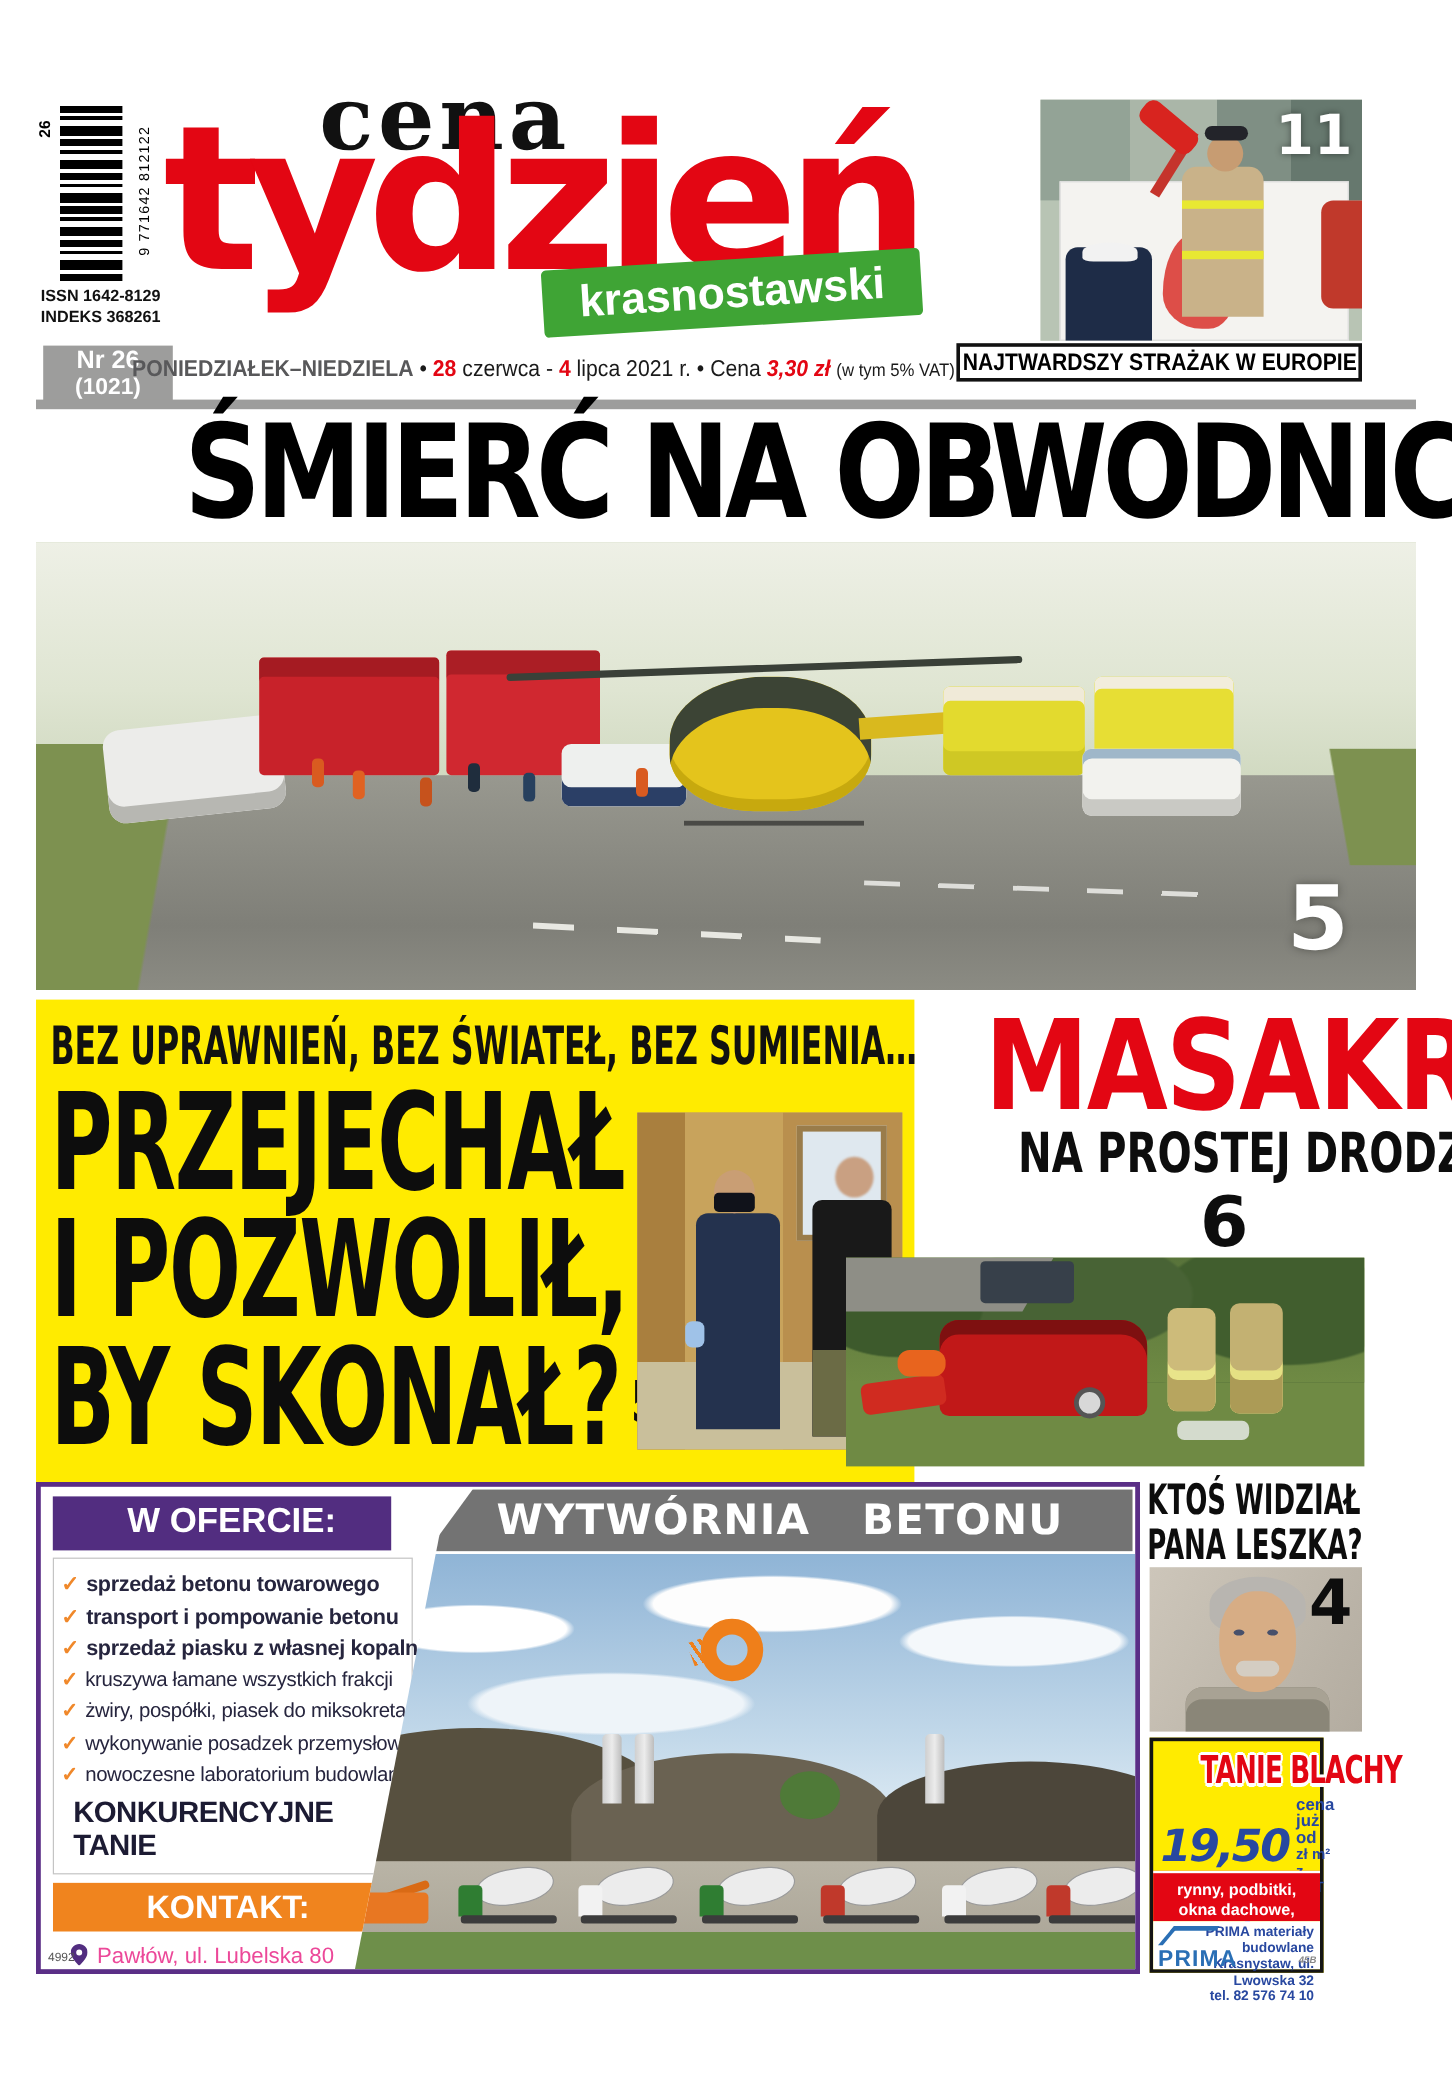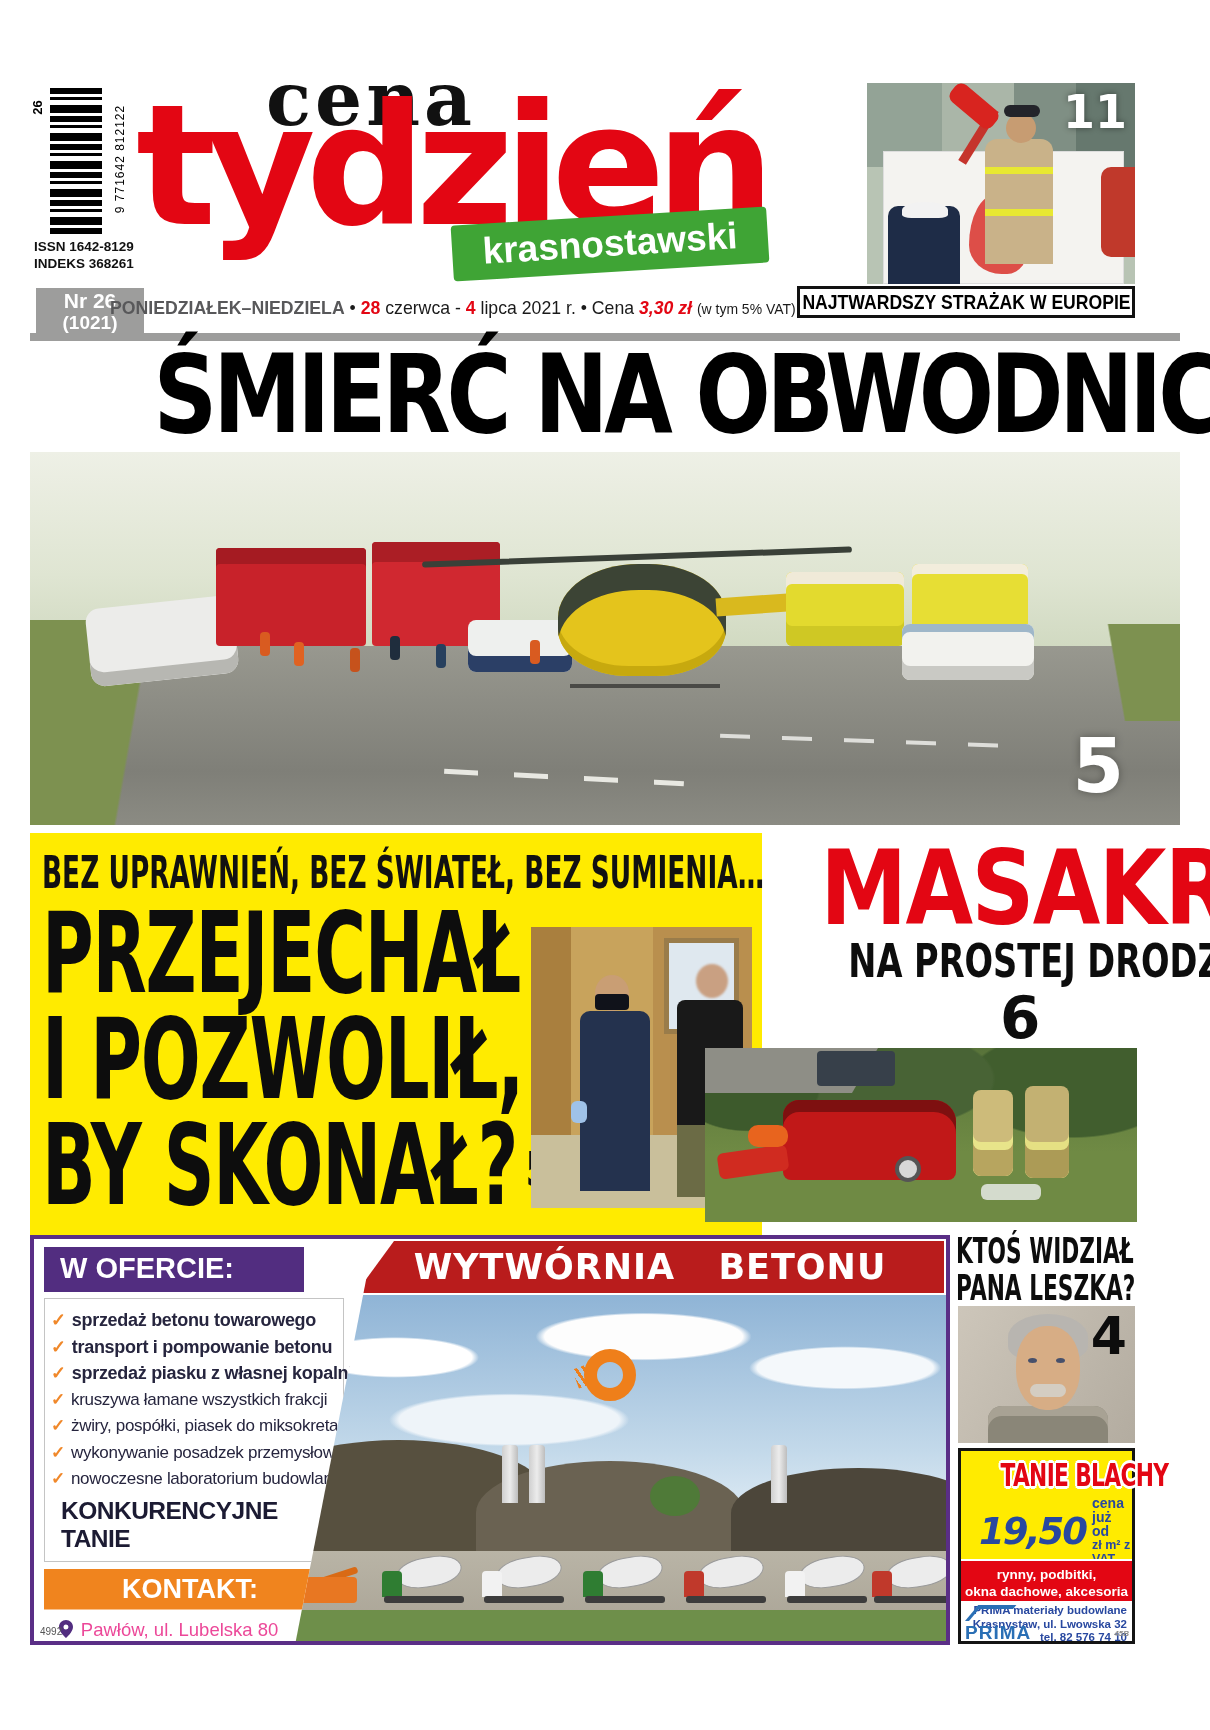--- a/index.html
+++ b/index.html
@@ -159,27 +159,27 @@
   .pb-ground{position:absolute;left:0;right:0;bottom:0;height:26%;background:linear-gradient(#b9b4a6,#a8a294);}
   .pb-grass{position:absolute;left:0;right:0;bottom:0;height:9%;background:#6e8f4a;}
   .truck{position:absolute;bottom:11%;width:86px;height:46px;}
   .truck .drum{position:absolute;left:14px;top:0;width:66px;height:30px;background:#ececec;border:1px solid #9a9a9a;
      border-radius:50%/58%;transform:rotate(-10deg);box-sizing:border-box;}
   .truck .cab{position:absolute;left:0;bottom:6px;width:20px;height:26px;border-radius:4px 4px 0 0;}
   .truck .base{position:absolute;left:2px;bottom:0;width:80px;height:7px;background:#3c3c3c;border-radius:3px;}
   .pump{position:absolute;left:2%;bottom:11%;width:70px;height:48px;}
   .pump .body{position:absolute;left:0;bottom:0;width:70px;height:26px;background:#e87722;border-radius:4px;}
   .pump .boom{position:absolute;left:8px;bottom:20px;width:64px;height:7px;background:#d96a15;transform:rotate(-18deg);border-radius:3px;}
-  .pb-banner{position:absolute;left:322px;right:2px;top:2px;height:52px;background:#b91c1c;z-index:3;
+  .pb-banner{position:absolute;left:322px;right:2px;top:2px;height:52px;background:#737373;z-index:3;
      clip-path:polygon(38px 0,100% 0,100% 100%,0 100%);display:flex;align-items:center;justify-content:center;}
   .pb-banner span{color:#fff;font-family:"DejaVu Sans",sans-serif;font-weight:bold;font-size:35px;word-spacing:30px;letter-spacing:1px;}
   .pb-left{position:absolute;left:0;top:0;width:340px;height:100%;background:#fff;z-index:4;
      clip-path:polygon(0 0,100% 0,77% 100%,0 100%);padding:8px 0 0 10px;box-sizing:border-box;}
-  .pb-offer-title{background:#522d80;color:#fff;font-weight:bold;font-size:29px;width:260px;
-     padding:5px 0 7px 16px;box-sizing:border-box;}
+  .pb-offer-title{background:#522d80;color:#fff;font-weight:bold;font-size:29px;width:282px;
+     padding:5px 0 7px 16px;box-sizing:border-box;text-align:center;}
   .pb-list{border:1px solid #c4c4c4;width:300px;margin-top:6px;padding:8px 4px 6px 6px;box-sizing:border-box;color:#26253e;}
   .pb-item{font-size:17px;line-height:26.5px;white-space:nowrap;letter-spacing:-.3px;}
   .pb-item .chk{color:#f0882a;font-weight:bold;margin-right:6px;}
   .pb-item.b{font-weight:bold;font-size:18px;}
   .pb-highlight{font-weight:bold;font-size:24.5px;color:#1c1b33;margin:4px 0 2px 10px;letter-spacing:-.5px;}
   .pb-kontakt{background:#f0841e;color:#fff;font-weight:bold;font-size:27px;text-align:center;
      width:292px;padding:5px 0;margin:7px 0 8px 0;clip-path:polygon(0 0,100% 0,95% 100%,0 100%);}
   .pb-contact{width:280px;color:#ec4899;}
   .pb-cline{display:flex;align-items:flex-start;justify-content:center;gap:8px;font-size:18.5px;line-height:23px;}
   .pb-cline svg{flex:0 0 auto;margin-top:2px;}
@@ -191,21 +191,21 @@
   .man-photo{left:958px;top:1306px;width:177px;height:137px;overflow:hidden;
      background:linear-gradient(120deg,#cdc6ba,#b3aca0);}
   .man-hair{position:absolute;left:50px;top:8px;width:80px;height:46px;background:#b8b5b0;border-radius:50% 50% 30% 30%;}
   .man-face{position:absolute;left:58px;top:20px;width:64px;height:84px;background:#d7ad85;border-radius:46%;}
   .man-eye{position:absolute;top:52px;width:9px;height:5px;background:#47506b;border-radius:50%;}
   .man-must{position:absolute;left:72px;top:78px;width:36px;height:13px;background:#d4cdc2;border-radius:8px;}
   .man-body{position:absolute;left:30px;top:100px;width:120px;height:40px;background:#8a8678;border-radius:14px 14px 0 0;box-shadow:inset 0 10px 0 #a8a294;}
   .man-page{position:absolute;right:8px;top:0px;font-family:"DejaVu Sans",sans-serif;font-weight:bold;font-size:52px;color:#0d0d0d;}
 
   
-  .prima{left:958px;top:1448px;width:177px;height:196px;border:3px solid #141414;box-sizing:border-box;background:#ffeb00;}
+  .prima{left:958px;top:1448px;width:145px;height:196px;border:3px solid #141414;box-sizing:border-box;background:#ffeb00;}
   .pr-yellow{position:absolute;left:0;right:0;top:0;height:108px;text-align:center;}
   .pr-title{margin-top:5px;font-family:"DejaVu Sans",sans-serif;font-weight:bold;font-size:32px;color:#e30613;
      transform:scaleX(.68);transform-origin:50% 50%;white-space:nowrap;display:inline-block;letter-spacing:-1px;
      text-shadow:-2px -2px 0 #fff,2px -2px 0 #fff,-2px 2px 0 #fff,2px 2px 0 #fff,0 3px 0 #fff,0 -3px 0 #fff,3px 0 0 #fff,-3px 0 0 #fff;}
   .pr-pricerow{display:flex;align-items:center;justify-content:center;gap:6px;margin-top:2px;}
   .pr-price{font-family:"DejaVu Sans",sans-serif;font-weight:bold;font-style:italic;font-size:37px;color:#2848a0;letter-spacing:-2px;margin-left:18px;}
   .pr-pnotes{text-align:left;color:#2848a0;font-weight:bold;line-height:14px;}
   .pr-pn1{font-size:14px;}.pr-pn2{font-size:12.5px;}
   .pr-cut{color:#2848a0;font-weight:bold;font-size:18px;margin-top:3px;}
   .pr-red{position:absolute;left:0;right:0;top:108px;height:42px;background:#e30613;color:#fff;

